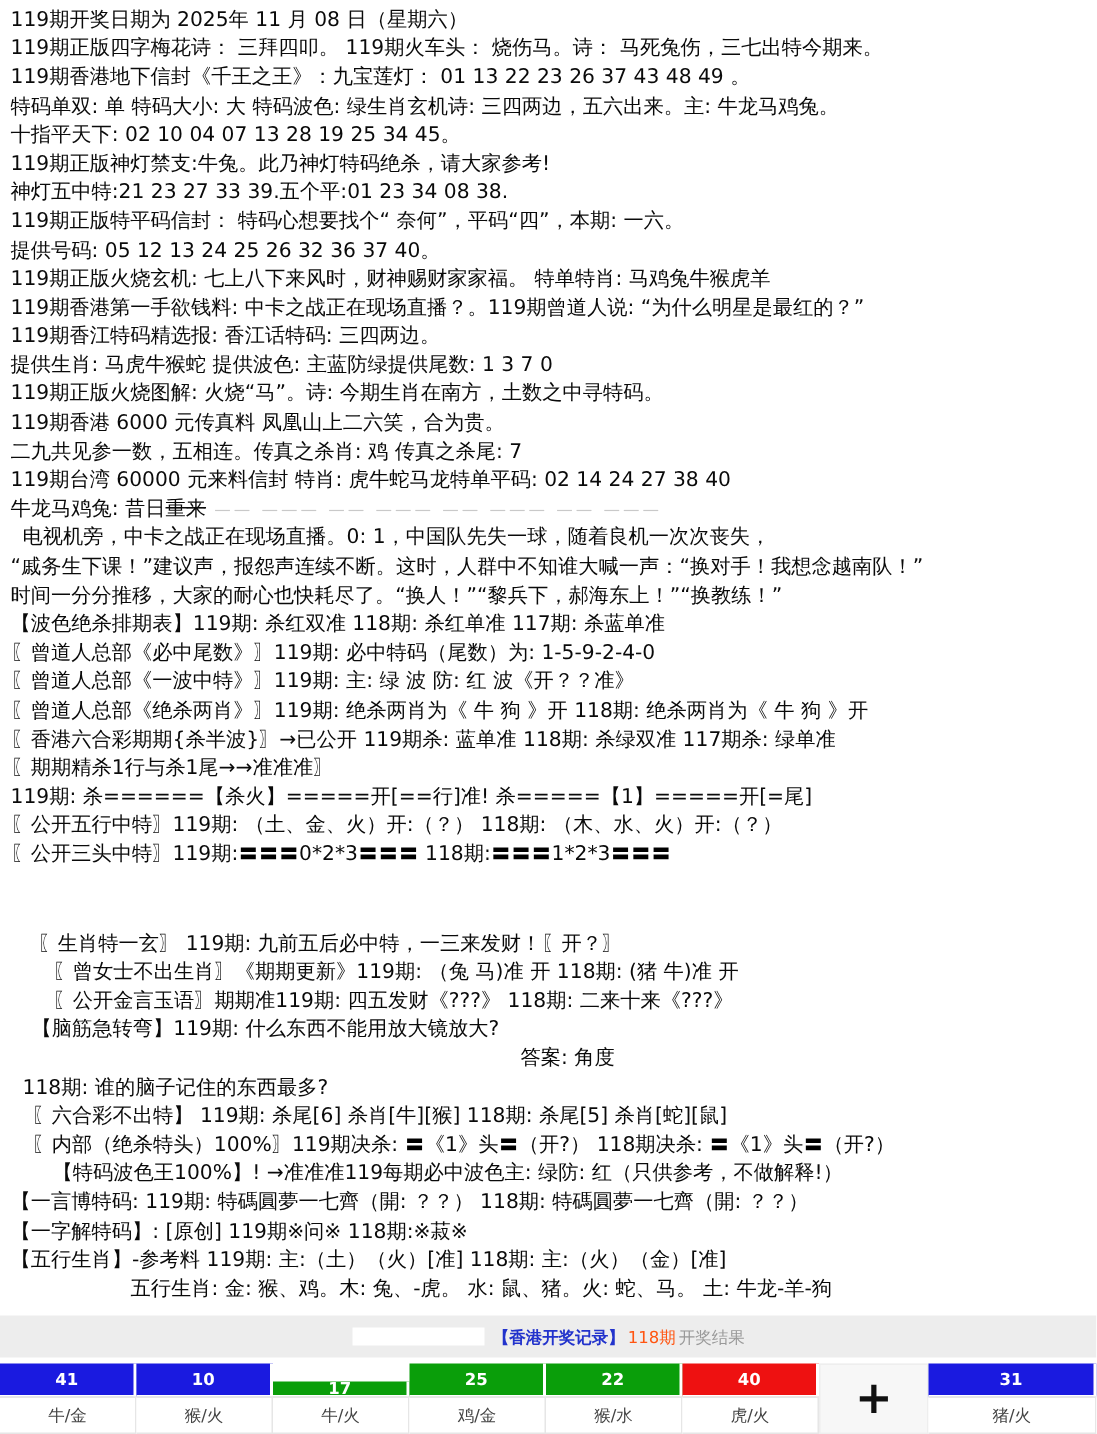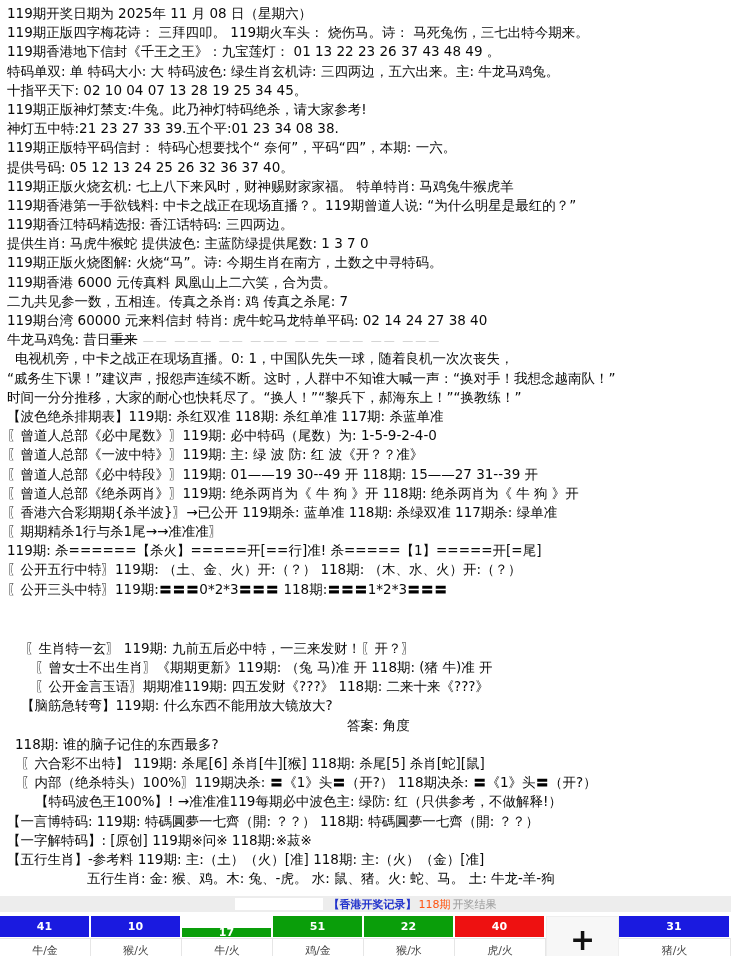--- a/index.html
+++ b/index.html
@@ -4,21 +4,21 @@
 <style>
   * { margin:0; padding:0; box-sizing:border-box; }
   html,body { width:731px; height:956px; background:#fff; overflow:hidden;
               font-family:"DejaVu Sans", sans-serif; }
   .doc { padding:4px 2px 0 7px; white-space:nowrap; }
   .line { height:19.2px; line-height:19.2px; font-size:13.5px; color:#0a0a0a; overflow:hidden; }
   .line .strike { text-decoration:line-through; }
   .line .dashes { color:#c9c9c9; letter-spacing:2px; font-size:11px; }
   
   .results { margin-top:8px; }
-  .res-header { height:16px; background:#ededed; display:flex; align-items:center;
+  .res-header { height:28px; background:#ededed; display:flex; align-items:center;
                 justify-content:center; font-size:11px; gap:2px; }
   .blank-box { width:88px; height:12px; background:#fff; margin-right:4px; }
   .rec-label { color:#2233cc; font-weight:bold; }
   .rec-period { color:#ff5511; }
   .rec-result { color:#999; }
   .res-grid { margin-top:4px; display:grid;
               grid-template-columns:91px 91px 91px 91px 91px 91px 73px 112px;
               grid-template-rows:22px 25px; }
   .ball-num { grid-row:1; color:#fff; font-size:11px; font-weight:bold;
               display:flex; align-items:center; justify-content:center;
@@ -53,21 +53,20 @@
     <div class="line"><span>119期香港 6000 元传真料 凤凰山上二六笑，合为贵。</span></div>
     <div class="line"><span>二九共见参一数，五相连。传真之杀肖: 鸡 传真之杀尾: 7</span></div>
     <div class="line"><span>119期台湾 60000 元来料信封 特肖: 虎牛蛇马龙特单平码: 02 14 24 27 38 40</span></div>
     <div class="line"><span>牛龙马鸡兔: 昔日</span><span class="strike">重来</span><span class="dashes">  —— ——— —— ——— —— ——— ——  ———</span></div>
     <div class="line" style="padding-left: 8px;"><span>电视机旁，中卡之战正在现场直播。0: 1，中国队先失一球，随着良机一次次丧失，</span></div>
     <div class="line"><span>“戚务生下课！”建议声，报怨声连续不断。这时，人群中不知谁大喊一声：“换对手！我想念越南队！”</span></div>
     <div class="line"><span>时间一分分推移，大家的耐心也快耗尽了。“换人！”“黎兵下，郝海东上！”“换教练！”</span></div>
     <div class="line"><span>【波色绝杀排期表】119期: 杀红双准  118期: 杀红单准     117期: 杀蓝单准</span></div>
     <div class="line"><span>〖曾道人总部《必中尾数》〗119期: 必中特码（尾数）为: 1-5-9-2-4-0</span></div>
     <div class="line"><span>〖曾道人总部《一波中特》〗119期:  主: 绿 波 防: 红 波《开？？准》</span></div>
-    <div class="line"><span>〖曾道人总部《必中特段》〗119期: 01——19 30--49 开 118期: 15——27 31--39 开</span></div>
     <div class="line"><span>〖曾道人总部《绝杀两肖》〗119期: 绝杀两肖为《 牛 狗 》开 118期: 绝杀两肖为《 牛 狗 》开</span></div>
     <div class="line"><span>〖香港六合彩期期{杀半波}〗→已公开 119期杀: 蓝单准 118期: 杀绿双准 117期杀: 绿单准</span></div>
     <div class="line"><span>〖期期精杀1行与杀1尾→→准准准〗</span></div>
     <div class="line"><span>119期: 杀======【杀火】=====开[==行]准! 杀=====【1】=====开[=尾]</span></div>
     <div class="line"><span>〖公开五行中特〗119期:  （土、金、火）开:（？）   118期:  （木、水、火）开:（？）</span></div>
     <div class="line"><span>〖公开三头中特〗119期:</span><span style="color: rgb(0, 0, 0); font-weight: bold;">〓〓〓</span><span>0*2*3</span><span style="color: rgb(0, 0, 0); font-weight: bold;">〓〓〓</span><span>     118期:</span><span style="color: rgb(0, 0, 0); font-weight: bold;">〓〓〓</span><span>1*2*3</span><span style="color: rgb(0, 0, 0); font-weight: bold;">〓〓〓</span></div>
     <div class="line" style="padding-left: 18px; margin-top: 40px;"><span>〖生肖特一玄〗  119期: 九前五后必中特，一三来发财！〖开？〗</span></div>
     <div class="line" style="padding-left: 28px;"><span>〖曾女士不出生肖〗《期期更新》119期:  （兔 马)准 开      118期:  (猪 牛)准 开</span></div>
     <div class="line" style="padding-left: 28px;"><span>〖公开金言玉语〗期期准119期: 四五发财《???》 118期:  二来十来《???》</span></div>
     <div class="line" style="padding-left: 14px;"><span>【脑筋急转弯】119期: 什么东西不能用放大镜放大?</span></div>
@@ -89,21 +88,21 @@
     <span class="rec-period">118期</span>
     <span class="rec-result">开奖结果</span>
   </div>
   <div class="res-grid">
       <div class="ball-num" style="grid-column: 1; background: rgb(26, 26, 224);">41</div>
       <div class="ball-label" style="grid-column: 1;">牛/金</div>
       <div class="ball-num" style="grid-column: 2; background: rgb(26, 26, 224);">10</div>
       <div class="ball-label" style="grid-column: 2;">猴/火</div>
       <div class="ball-num" style="grid-column: 3; background: rgb(10, 158, 10); margin-top: 12px;">17</div>
       <div class="ball-label" style="grid-column: 3;">牛/火</div>
-      <div class="ball-num" style="grid-column: 4; background: rgb(10, 158, 10);">51</div>
+      <div class="ball-num" style="grid-column: 4; background: rgb(10, 158, 10);">25</div>
       <div class="ball-label" style="grid-column: 4;">鸡/金</div>
       <div class="ball-num" style="grid-column: 5; background: rgb(10, 158, 10);">22</div>
       <div class="ball-label" style="grid-column: 5;">猴/水</div>
       <div class="ball-num" style="grid-column: 6; background: rgb(238, 17, 17);">40</div>
       <div class="ball-label" style="grid-column: 6;">虎/火</div>
       <div class="plus-cell" style="grid-column: 7;">+</div>
       <div class="ball-num" style="grid-column: 8; background: rgb(26, 26, 224);">31</div>
       <div class="ball-label" style="grid-column: 8;">猪/火</div>
     </div>
   <div class="res-footer"><span style="color: rgb(238, 51, 17);">第119期开奖时间: </span><span style="color: rgb(255, 102, 34);">11月08日 </span><span style="color: rgb(238, 51, 17);">星期六 </span><span style="color: rgb(34, 163, 170);">21:30</span></div>

